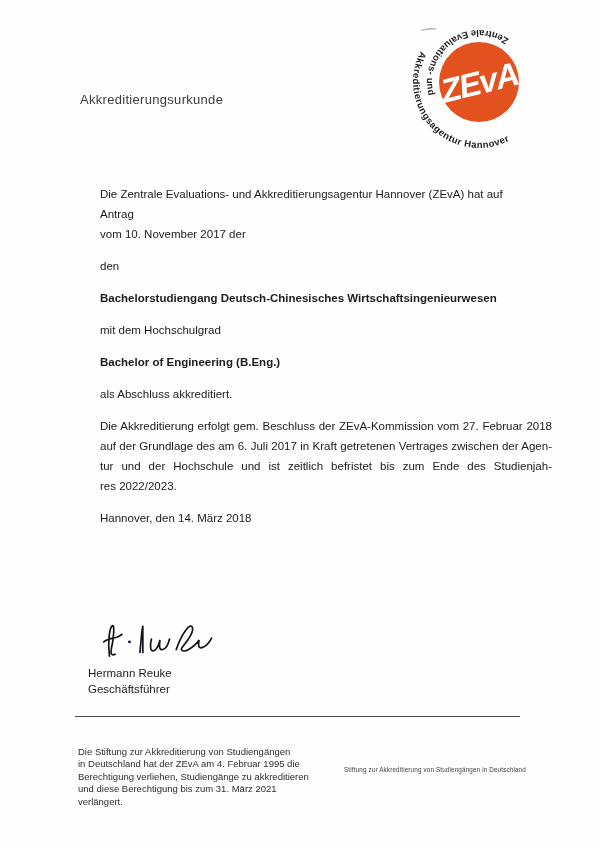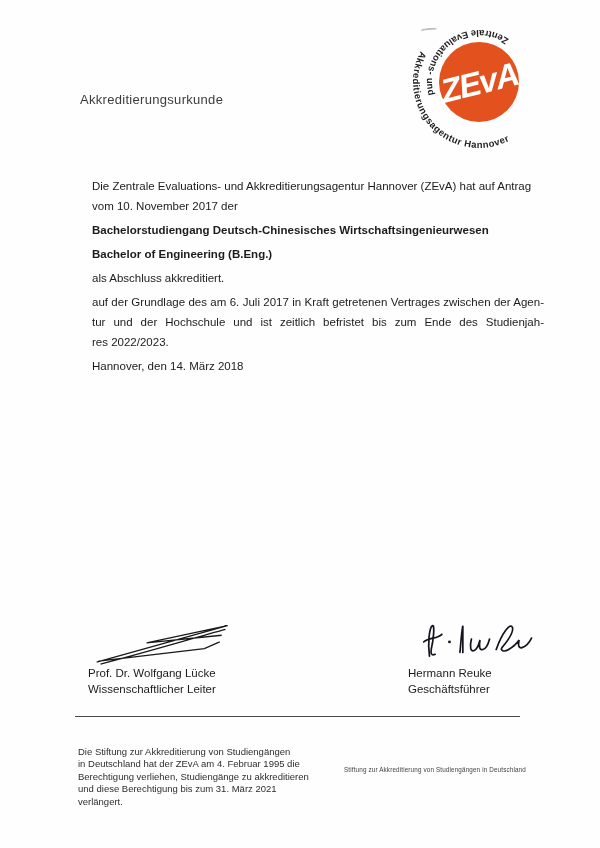--- a/index.html
+++ b/index.html
@@ -20,21 +20,21 @@
   .zeva-word { font-family:"Liberation Sans", sans-serif; font-weight:bold; font-style:italic;
     font-size:33px; fill:#ffffff; letter-spacing:-1.5px; text-anchor:middle; }
 
   
   .title { position:absolute; left:80px; top:92px; font-size:13px; font-weight:400;
     color:#3c3c3c; letter-spacing:0.3px;text-align:center; }
 
   
   .body-text { position:absolute; left:88px; top:172px; width:455px;
     font-size:11.5px; line-height:20px; color:#1c1c1c; }
-  .body-text .blk { margin:4px; }
+  .body-text .blk { margin:12px; }
   .intro        { margin-bottom:24px; }
   .institution  { font-weight:bold; margin-bottom:22px; }
   .article      { margin-bottom:14px; }
   .program      { font-weight:bold; margin-bottom:20px; }
   .degree-intro { margin-bottom:18px; }
   .degree       { font-weight:bold; margin-bottom:20px; }
   .conclusion   { margin-bottom:25px; }
   .decision     { margin-bottom:8px; width:452px; }
   .jline        { text-align:justify; text-align-last:justify; }
 
@@ -86,45 +86,41 @@
 
   <div class="title">Akkreditierungsurkunde</div>
 
   <div class="body-text">
     <div class="blk intro">
       <div>Die Zentrale Evaluations- und Akkreditierungsagentur Hannover (ZEvA) hat auf Antrag</div>
       <div>vom 10. November 2017 der</div>
     </div>
 
 
+    <div class="blk article">den</div>
 
     <div class="blk program">Bachelorstudiengang Deutsch-Chinesisches Wirtschaftsingenieurwesen</div>
 
+    <div class="blk degree-intro">mit dem Hochschulgrad</div>
 
     <div class="blk degree">Bachelor of Engineering (B.Eng.)</div>
 
     <div class="blk conclusion">als Abschluss akkreditiert.</div>
 
     <div class="blk decision">
+      <div class="jline">Die Akkreditierung erfolgt gem. Beschluss der ZEvA-Kommission vom 27. Februar 2018</div>
       <div class="jline">auf der Grundlage des am 6. Juli 2017 in Kraft getretenen Vertrages zwischen der Agen-</div>
       <div class="jline">tur und der Hochschule und ist zeitlich befristet bis zum Ende des Studienjah-</div>
       <div>res 2022/2023.</div>
     </div>
 
     <div class="blk place-date">Hannover, den 14. März 2018</div>
   </div>
 
   <div class="sign-row">
-    <div class="sign-col">
-      <svg class="sign-img" width="150" height="50" viewBox="0 0 150 52" xmlns="http://www.w3.org/2000/svg">
-        <path d="M6,48 L142,10 M142,10 L58,28 L136,20 M8,47 L118,34 L134,27 M10,50 C50,40 110,22 140,14" stroke="#1a1a1a" stroke-width="1.4" fill="none" stroke-linejoin="miter"></path>
-      </svg>
-      <div class="sign-name">Prof. Dr. Wolfgang Lücke</div>
-      <div class="sign-role">Wissenschaftlicher Leiter</div>
-    </div>
     <div class="sign-col right">
       <svg class="sign-img right-sig" width="124" height="48" viewBox="0 0 130 50" xmlns="http://www.w3.org/2000/svg">
         <g stroke="#14141c" stroke-width="1.8" fill="none" stroke-linecap="round">
           <path d="M12,42 C10,28 12,12 15,10 C18,8 16,26 14,34 C13,39 14,42 18,40"></path>
           <path d="M6,27 C12,22 20,24 25,19"></path>
           <path d="M44,38 C45,26 46,14 47,10 L47,38"></path>
           <path d="M56,24 C54,32 55,38 59,36 C63,34 64,28 65,25 C64,31 64,36 68,35 C72,34 74,28 75,24"></path>
           <path d="M82,35 C88,18 97,6 99,12 C101,18 92,28 88,33 C86,36 90,38 95,35 C100,32 104,28 106,25 C105,30 105,34 109,33 C113,32 117,27 119,23"></path>
         </g>
         <circle cx="33" cy="27" r="1.5" fill="#14141c"></circle>

